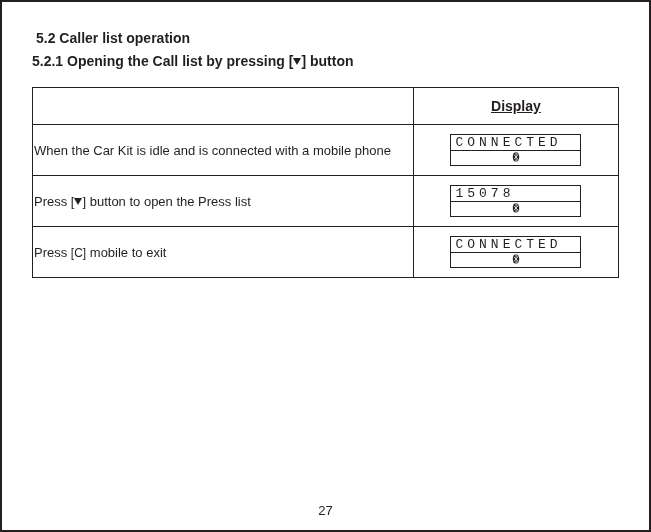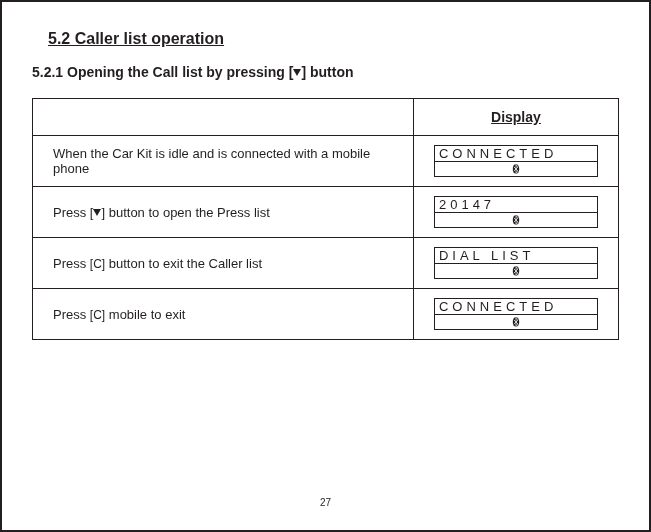--- a/index.html
+++ b/index.html
@@ -12,29 +12,28 @@
   }
   .page {
     width: 651px;
     height: 532px;
     position: relative;
     border: 2px solid #231f20;
     margin: 0;
     padding: 28px 30px 20px 30px;
   }
   .heading1 {
-    font-size: 16px;
+    font-size: 14px;
     font-weight: bold;
-    margin: 0 0 2px 16px;
-    text-decoration: underline;
+    margin: 0 0 2px 4px;
   }
   .heading2 {
     font-size: 14px;
     font-weight: bold;
-    margin: 16px 0 18px 0;
+    margin: 7px 0 18px 0;
   }
   .tri-down {
     display: inline-block;
     width: 0; height: 0;
     border-left: 4px solid transparent;
     border-right: 4px solid transparent;
     border-top: 7px solid #231f20;
     vertical-align: middle;
     position: relative;
     top: -1px;
@@ -53,39 +52,39 @@
     font-family: Arial, sans-serif;
     font-size: 12px;
     font-weight: normal;
   }
   table.grid {
     width: 100%;
     border-collapse: collapse;
   }
   table.grid td, table.grid th {
     border: 1.5px solid #231f20;
-    padding: 8px 20px;
+    padding: 8px 1px;
     vertical-align: middle;
     font-size: 13px;
   }
   table.grid th {
     font-weight: bold;
     text-align: center;
     text-decoration: underline;
     font-size: 14px;
     padding: 10px 20px;
   }
   .instr-col { width: 65%; }
   .disp-col  { width: 35%; text-align: center; }
   .lcd {
     border: 1.2px solid #231f20;
-    width: 164px;
+    width: 131px;
     margin: 1px auto;
     text-align: left;
-    font-family: Liberation Sans, sans-serif;
+    font-family: Liberation Mono, monospace;
     font-size: 13px;
     letter-spacing: 4px;
     line-height: 1;
   }
   .lcd .row1 {
     border-bottom: 1px solid #231f20;
     padding: 1px 4px 1px 4px;
     height: 16px;
     white-space: nowrap;
     overflow: hidden;
@@ -97,24 +96,24 @@
     letter-spacing: 0;
   }
   .bt-icon {
     display: inline-block;
     width: 10px; height: 10px;
     position: relative;
     top: 1px;
   }
   .pagenum {
     position: absolute;
-    bottom: 22px;
+    bottom: 12px;
     left: 0; right: 0;
     text-align: center;
-    font-size: 10px;
+    font-size: 13px;
   }
 </style>
 </head>
 <body>
 
 <div class="page">
 
   <div class="heading1">5.2  Caller list operation</div>
   <div class="heading2">
     <span>5.2.1  Opening the Call list by pressing [</span><span class="tri-down"></span><span>] button</span>
@@ -143,48 +142,32 @@
         </div>
       </td>
     </tr>
 
     <tr>
       <td class="instr-col">
         <span>Press [</span><span class="tri-down"></span><span>] button to open the Press list</span>
       </td>
       <td class="disp-col">
         <div class="lcd">
-          <div class="row1">20147</div>
+          <div class="row1">15078</div>
           <div class="row2">
             <svg class="bt-icon" viewBox="0 0 10 14">
               <ellipse cx="5" cy="7" rx="4.5" ry="6.5" fill="#231f20"></ellipse>
               <path d="M5 1 L5 13 L8 10 L2 4 M5 1 L8 4 L2 10" stroke="#fff" stroke-width="1" fill="none"></path>
             </svg>
           </div>
         </div>
       </td>
     </tr>
 
 
-    <tr>
-      <td class="instr-col">
-        <span>Press </span><span class="c-mark">[C]</span><span> button to exit the Caller list</span>
-      </td>
-      <td class="disp-col">
-        <div class="lcd">
-          <div class="row1">DIAL  LIST</div>
-          <div class="row2">
-            <svg class="bt-icon" viewBox="0 0 10 14">
-              <ellipse cx="5" cy="7" rx="4.5" ry="6.5" fill="#231f20"></ellipse>
-              <path d="M5 1 L5 13 L8 10 L2 4 M5 1 L8 4 L2 10" stroke="#fff" stroke-width="1" fill="none"></path>
-            </svg>
-          </div>
-        </div>
-      </td>
-    </tr>
 
     <tr>
       <td class="instr-col">
         <span>Press </span><span class="c-mark">[C]</span><span> mobile to exit</span>
       </td>
       <td class="disp-col">
         <div class="lcd">
           <div class="row1">CONNECTED</div>
           <div class="row2">
             <svg class="bt-icon" viewBox="0 0 10 14">

